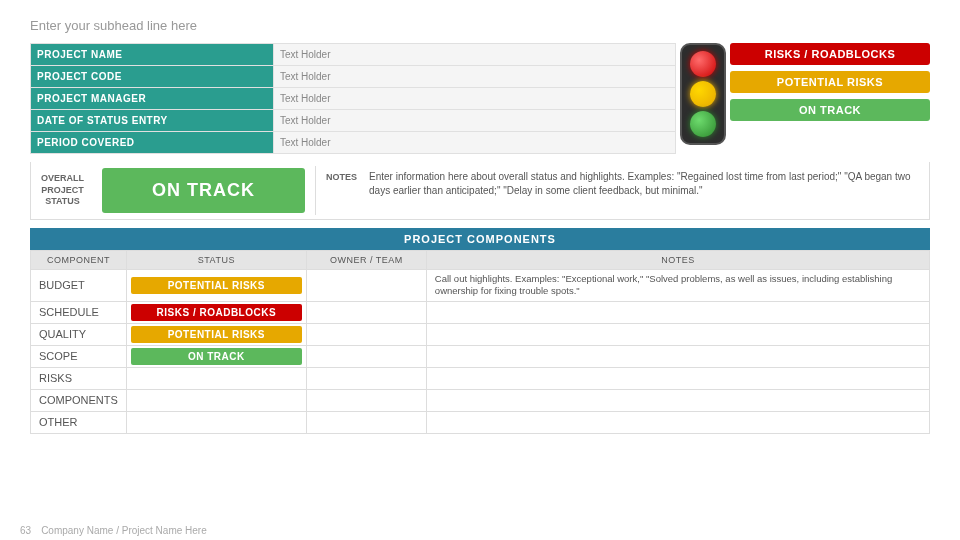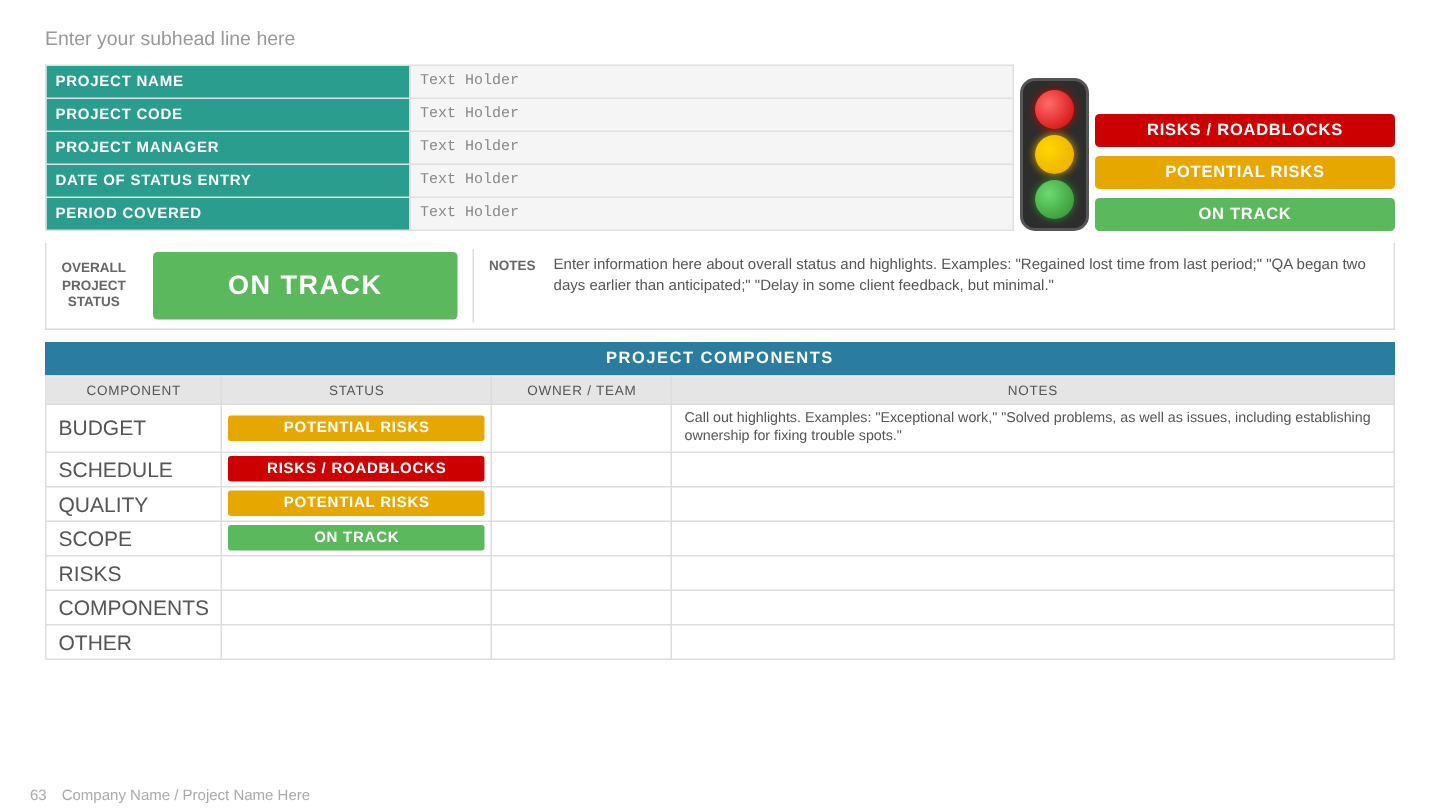--- a/index.html
+++ b/index.html
@@ -30,21 +30,21 @@
 
     .sub-title {
       font-size: 13px;
       color: #999;
       margin-bottom: 10px;
     }
 
     
     .info-section {
       display: flex;
-      align-items: flex-end;
+      align-items: flex-start;
       margin-bottom: 8px;
       gap: 4px;
     }
 
     .info-table {
       flex: 1;
       border-collapse: collapse;
     }
 
     .info-table tr td {
@@ -60,21 +60,20 @@
       font-weight: 700;
       letter-spacing: 0.5px;
       width: 145px;
       white-space: nowrap;
     }
 
     .info-table tr td.value-cell {
       background: #f5f5f5;
       color: #888;
       width: 240px;
-      font-family: Liberation Mono, monospace;
     }
 
     
     .stoplight-container {
       display: flex;
       flex-direction: column;
       align-items: center;
       justify-content: center;
     }
 
@@ -225,21 +224,21 @@
 
     .comp-table td {
       border: 1px solid #ddd;
       padding: 3px 8px;
       height: 22px;
       color: #555;
       font-size: 10px;
     }
 
     .comp-table td.component-label {
-      font-size: 14px;
+      font-size: 11px;
       color: #555;
       width: 90px;
     }
 
     .comp-table td.status-cell {
       width: 180px;
       text-align: center;
       padding: 2px 4px;
     }
 

